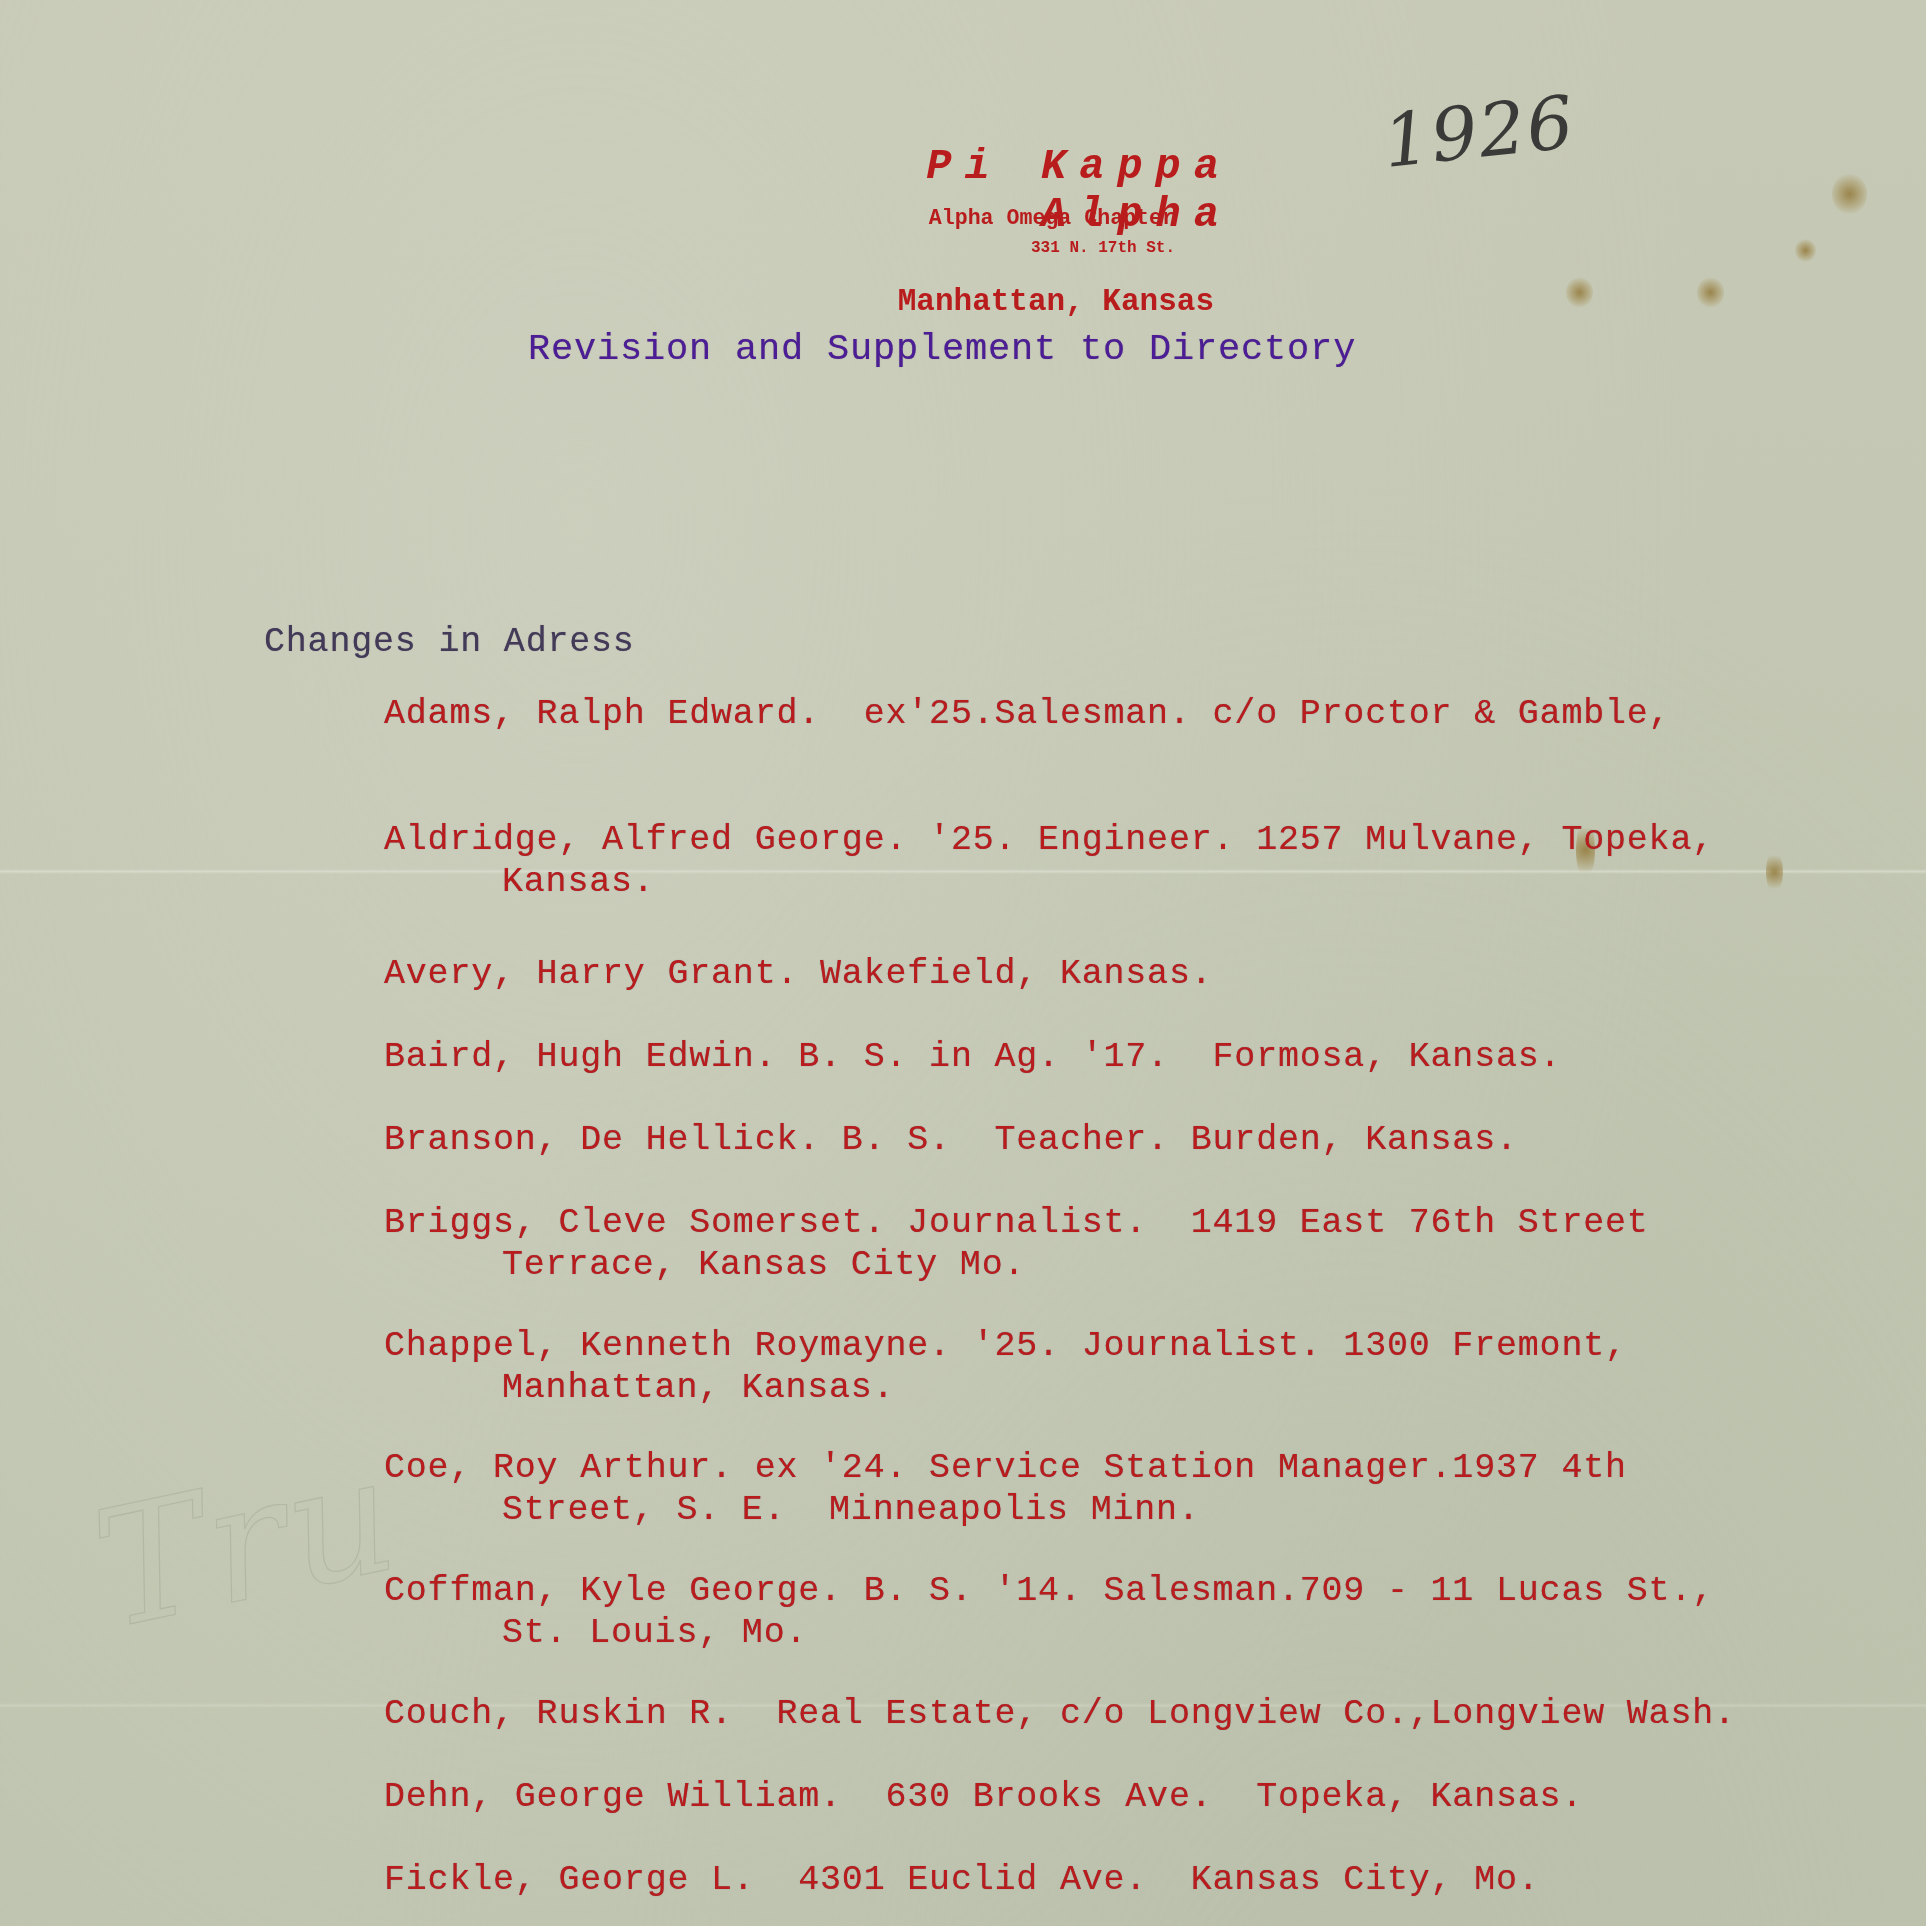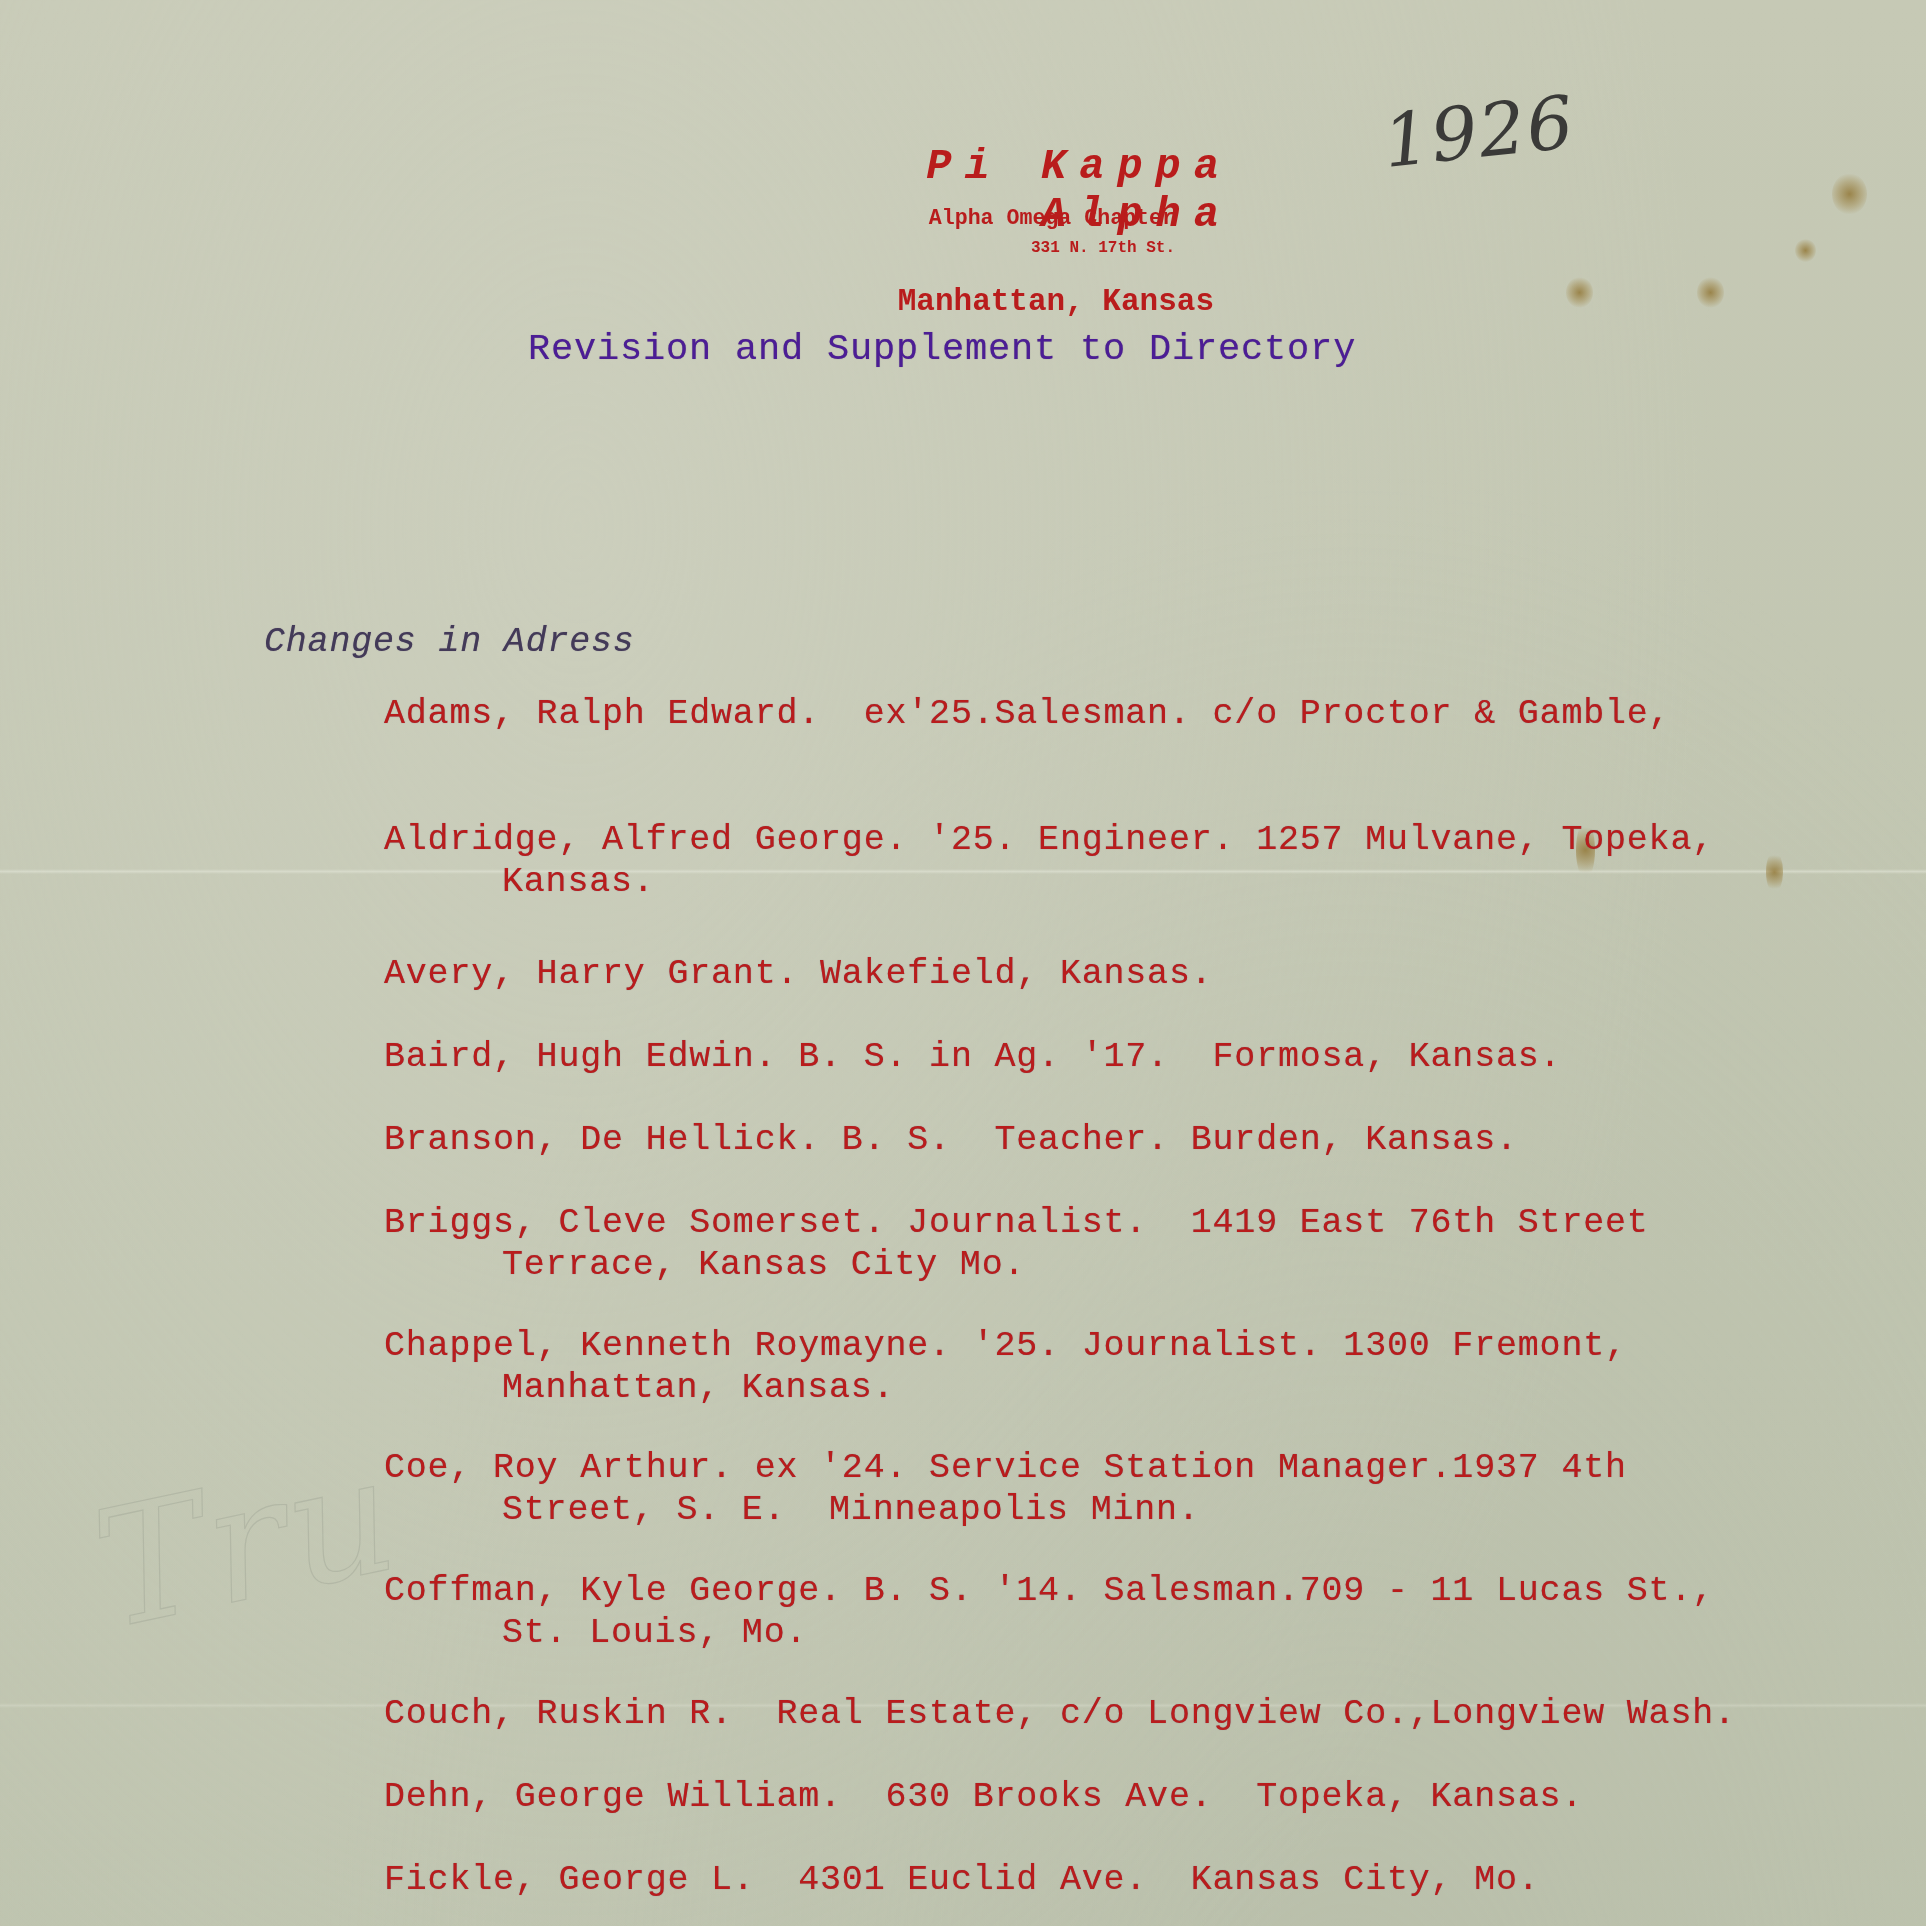--- a/index.html
+++ b/index.html
@@ -104,21 +104,20 @@
   }
   .doc-title {
     left: 528px;
     top: 328px;
     color: #4c1d95;
     font-size: 37px;
   }
   .section-heading {
     left: 264px;
     top: 622px;
-    font-style: italic;
   }
   .entry {
     position: absolute;
     left: 384px;
   }
   .entry .l1, .entry .l2 {
     display: block;
     color: #b91c1c;
     font-family: "Liberation Mono", "DejaVu Sans Mono", monospace;
     font-size: 35px;

